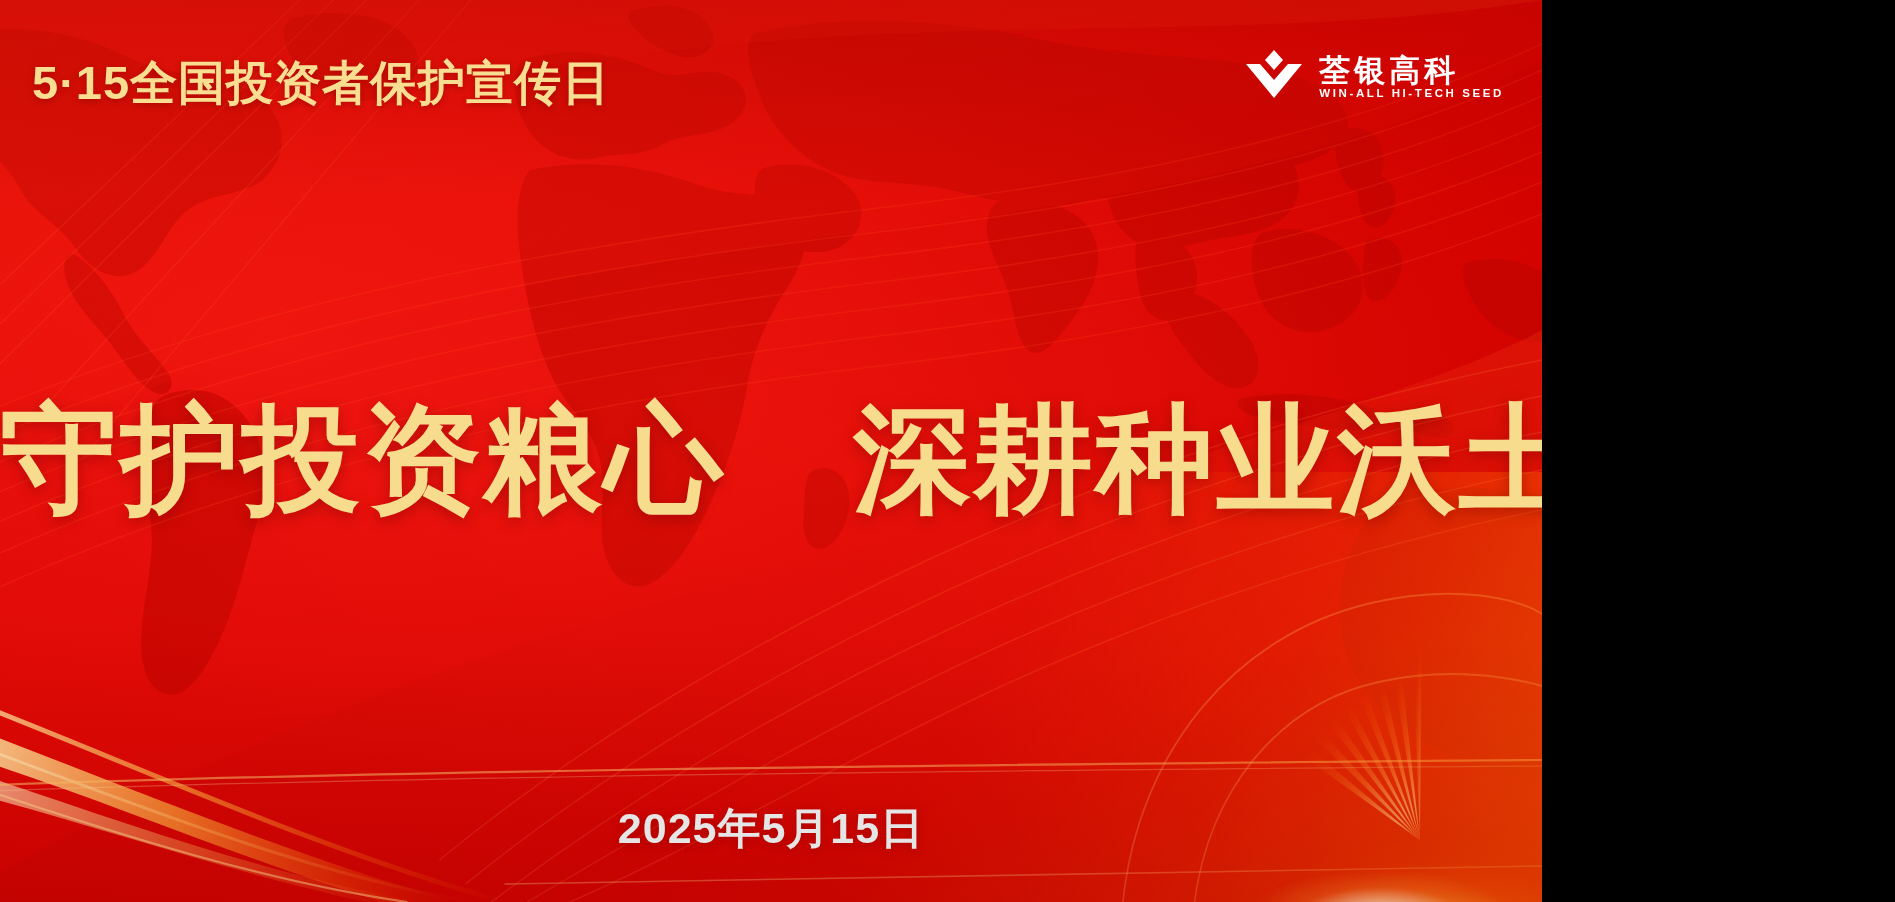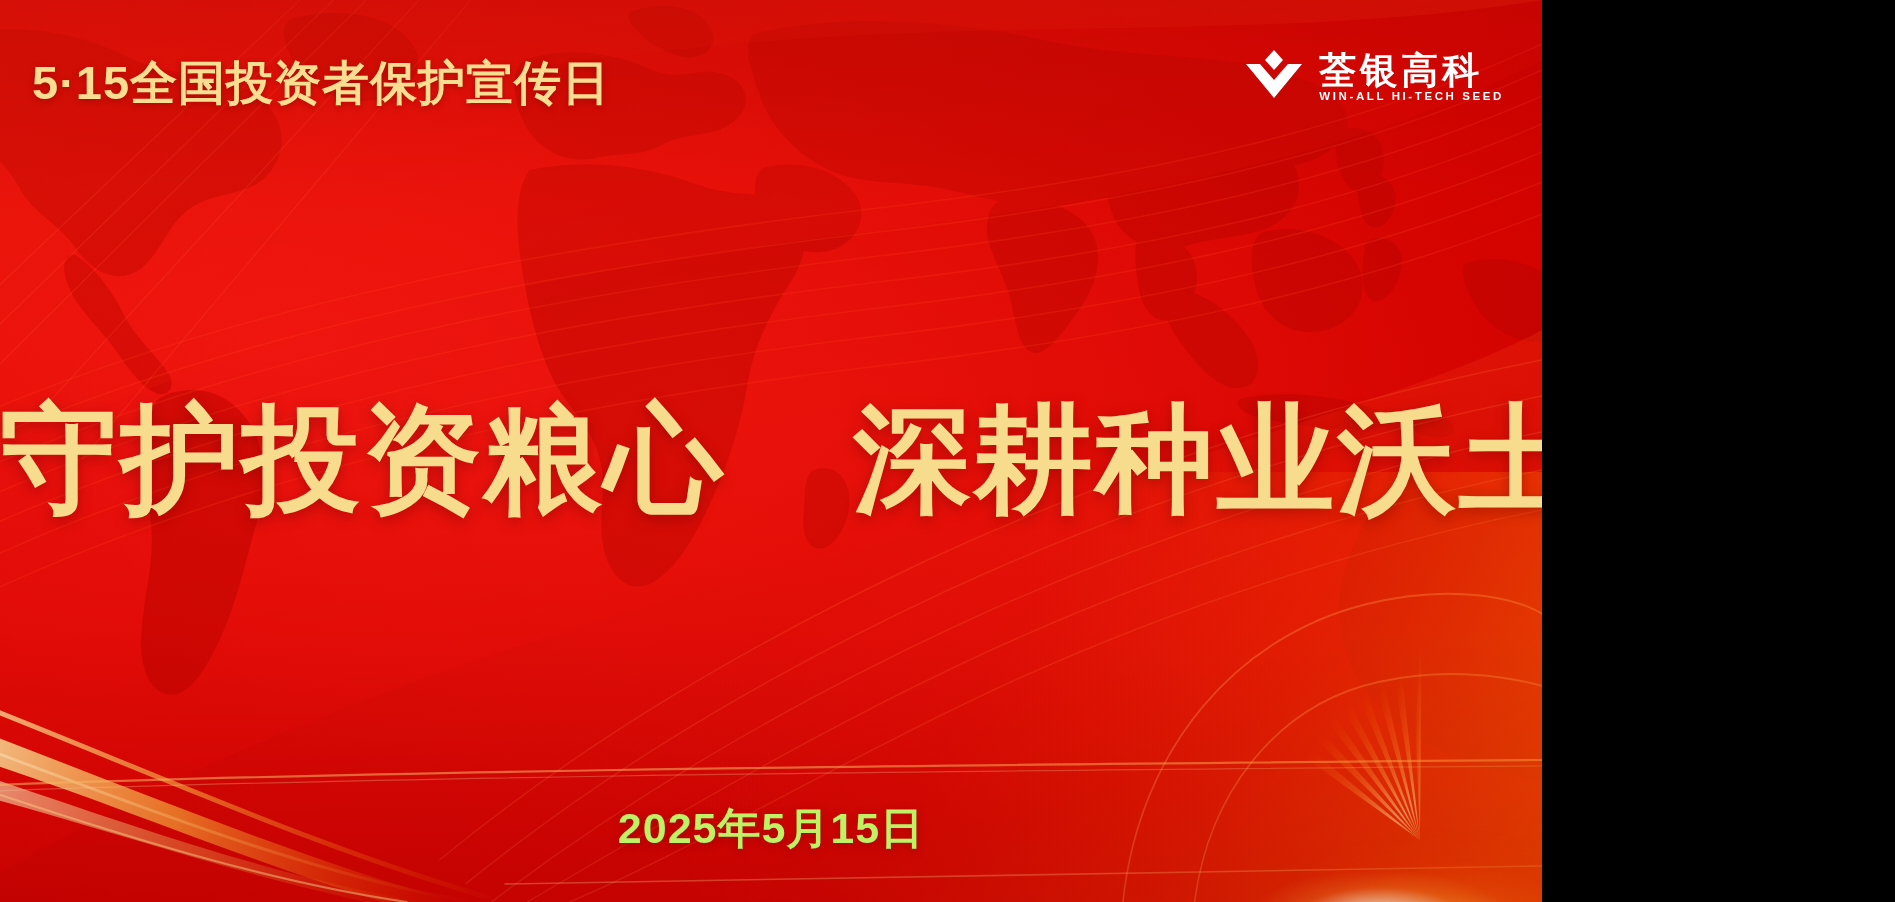--- a/index.html
+++ b/index.html
@@ -75,21 +75,21 @@
     right: 38px; top: 48px;
     display: flex;
     align-items: center;
     gap: 14px;
   }
   .logo-mark { width: 62px; height: 58px; flex: 0 0 auto; }
   .logo-mark svg { width: 100%; height: 100%; display: block; }
   .logo-text { display: flex; flex-direction: column; align-items: flex-start; }
   .logo-cn {
     color: #ffffff;
-    font-size: 37px;
+    font-size: 31px;
     font-weight: 700;
     letter-spacing: 4px;
     line-height: 1.05;
   }
   .logo-en {
     color: #ffffff;
     font-size: 11.5px;
     font-weight: 700;
     letter-spacing: 2.6px;
     white-space: nowrap;
@@ -110,21 +110,21 @@
     text-shadow: 0 4px 14px rgba(110,0,0,0.40);
   }
   .main-title .gap { display: inline-block; width: 56px; }
 
   
   .date-text {
     position: absolute;
     left: 0; right: 0;
     top: 800px;
     text-align: center;
-    color: #bef264;
+    color: #e5e5e5;
     font-size: 43px;
     font-weight: 700;
     letter-spacing: 1px;
     text-shadow: 0 2px 8px rgba(110,0,0,0.40);
   }
 </style>
 </head>
 <body>
 
 <div id="banner">

